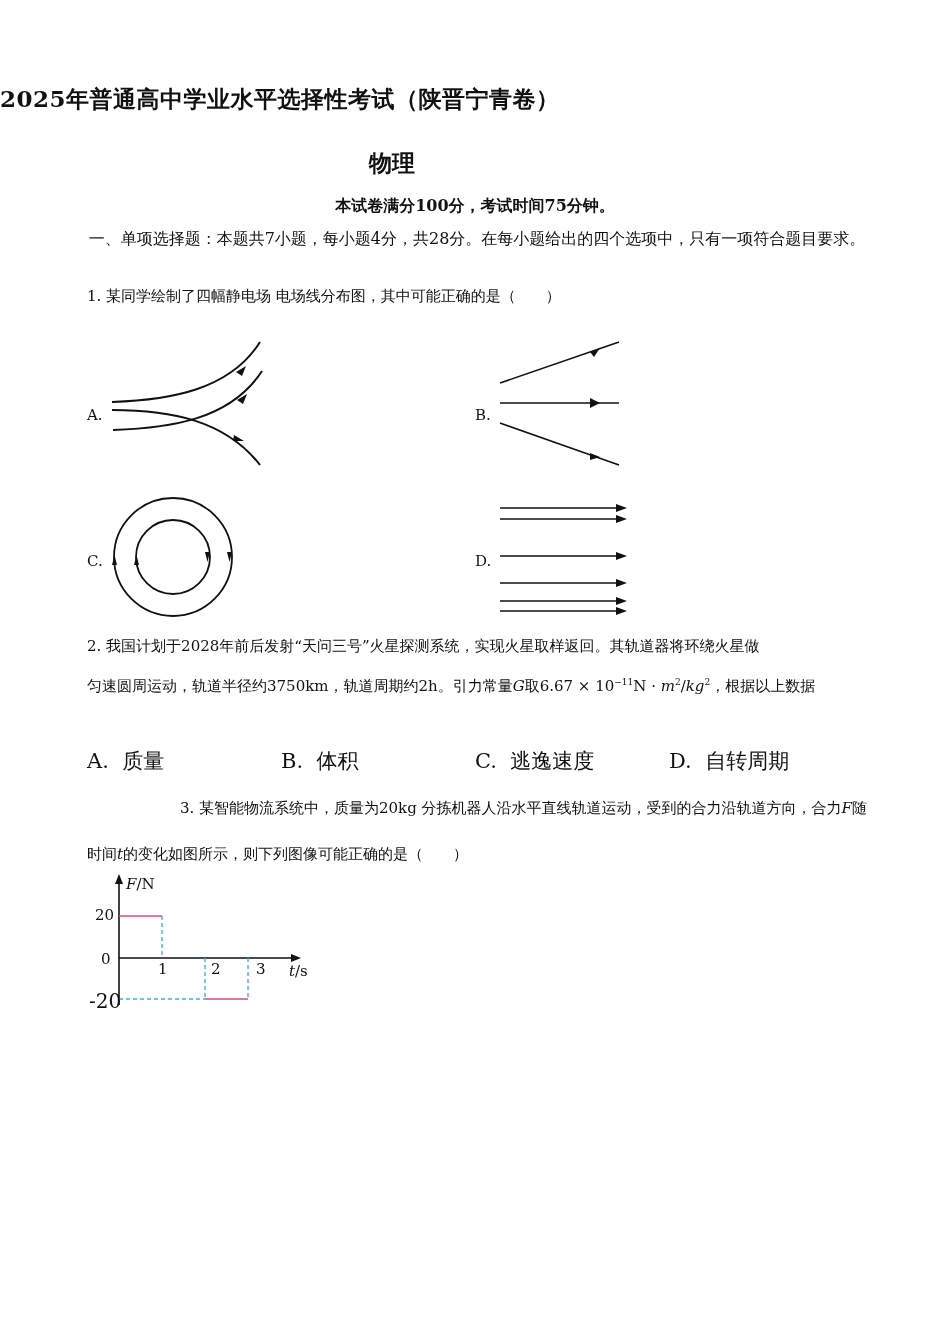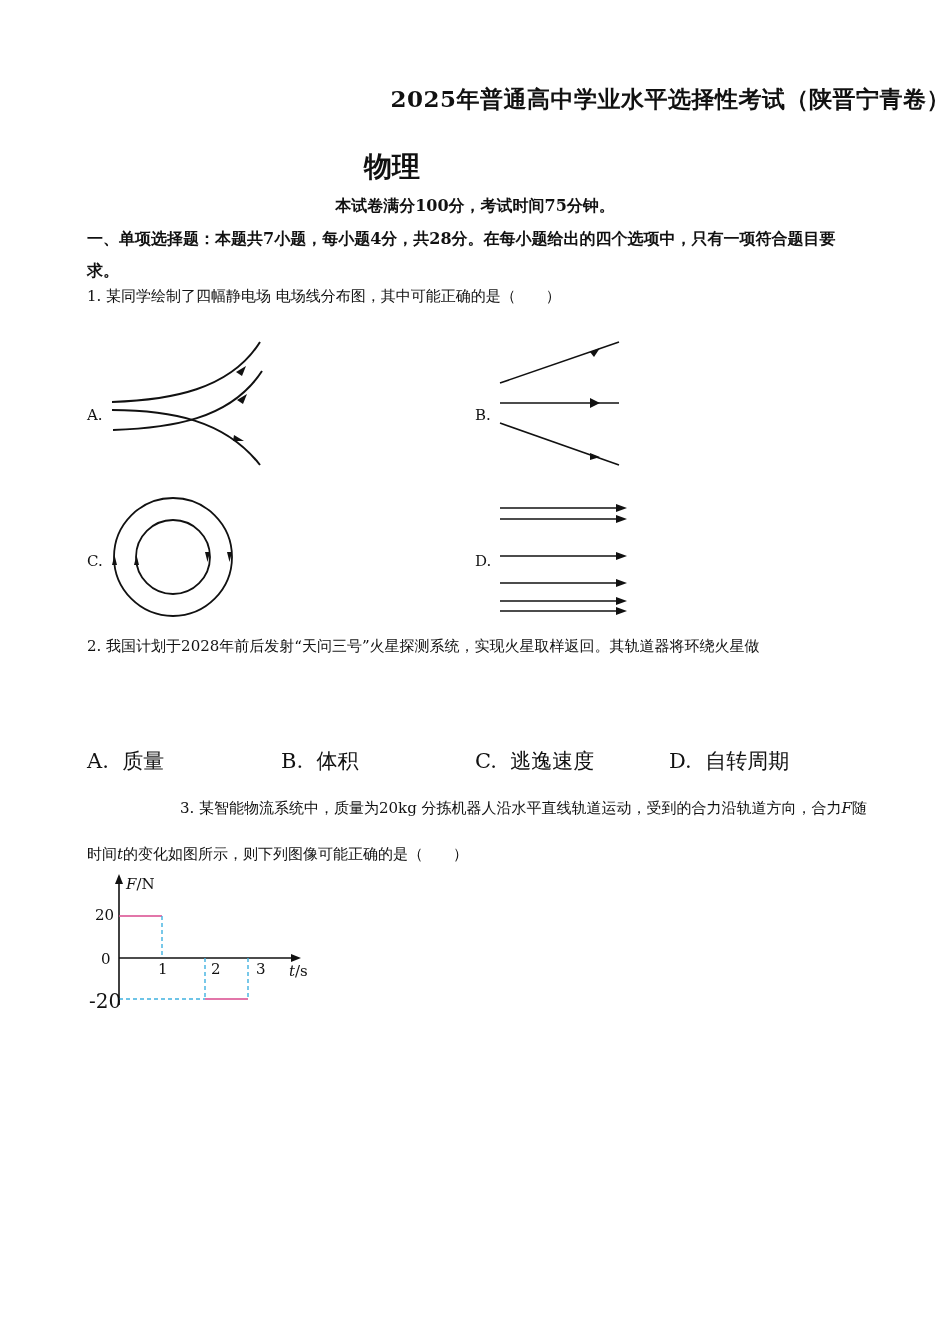--- a/index.html
+++ b/index.html
@@ -2,34 +2,34 @@
 <html><head>
 <meta charset="utf-8">
 <style>
   html, body { margin: 0; padding: 0; background: #ffffff; }
   body {
     width: 950px; height: 1344px; position: relative; overflow: hidden;
     font-family: "DejaVu Serif", "Liberation Serif", serif; color: #111;
   }
   .abs { position: absolute; }
   .title {
-    left: 0; width: 950px; top: 84px; text-align: right;
+    left: 0; width: 950px; top: 84px; text-align: left;
     font-size: 23px; font-weight: bold; letter-spacing: 0.5px;
   }
   .subject {
     left: 0; width: 784px; top: 148px; text-align: center;
-    font-size: 28px; font-weight: bold;
+    font-size: 23px; font-weight: bold;
   }
   .exam-info {
     left: 0; width: 950px; top: 196px; text-align: center;
     font-size: 16px; font-weight: bold;
   }
   .section-head {
     left: 87px; width: 780px; top: 223px;
-    font-size: 16px; font-weight: bold; line-height: 32px;
+    font-size: 16px; font-weight: normal; line-height: 32px; text-align: center;
   }
   .q-text {
     left: 87px; width: 780px; font-size: 15px; line-height: 36px;
   }
   .opt-label { font-size: 15px; }
   .choice { font-size: 21px; }
   svg { position: absolute; overflow: visible; }
   sup { font-size: 9px; }
   .ital { font-style: italic; }
 </style>
@@ -90,20 +90,23 @@
 </svg>
 <div class="abs opt-label" style="left:475px; top:406px;">B.</div>
 <div class="abs opt-label" style="left:87px; top:552px;">C.</div>
 <div class="abs opt-label" style="left:475px; top:552px;">D.</div>
 
 <div class="abs q-text" style="top:628px;">
   <div>
     <span>2.</span>
     <span>我国计划于2028年前后发射“天问三号”火星探测系统，实现火星取样返回。其轨道器将环绕火星做</span>
   </div>
+  <div>
+    <span>匀速圆周运动，轨道半径约3750km，轨道周期约2h。引力常量</span><span class="ital">G</span><span>取6.67 × 10</span><sup>−11</sup><span>N · </span><span class="ital">m</span><sup>2</sup><span>/</span><span class="ital">kg</span><sup>2</sup><span>，根据以上数据</span>
+  </div>
 </div>
 
 <div class="abs choice" style="left:87px; top:747px;">
   <span>A.</span>&nbsp; <span>质量</span>
 </div>
 <div class="abs choice" style="left:281px; top:747px;">
   <span>B.</span>&nbsp; <span>体积</span>
 </div>
 <div class="abs choice" style="left:475px; top:747px;">
   <span>C.</span>&nbsp; <span>逃逸速度</span>

